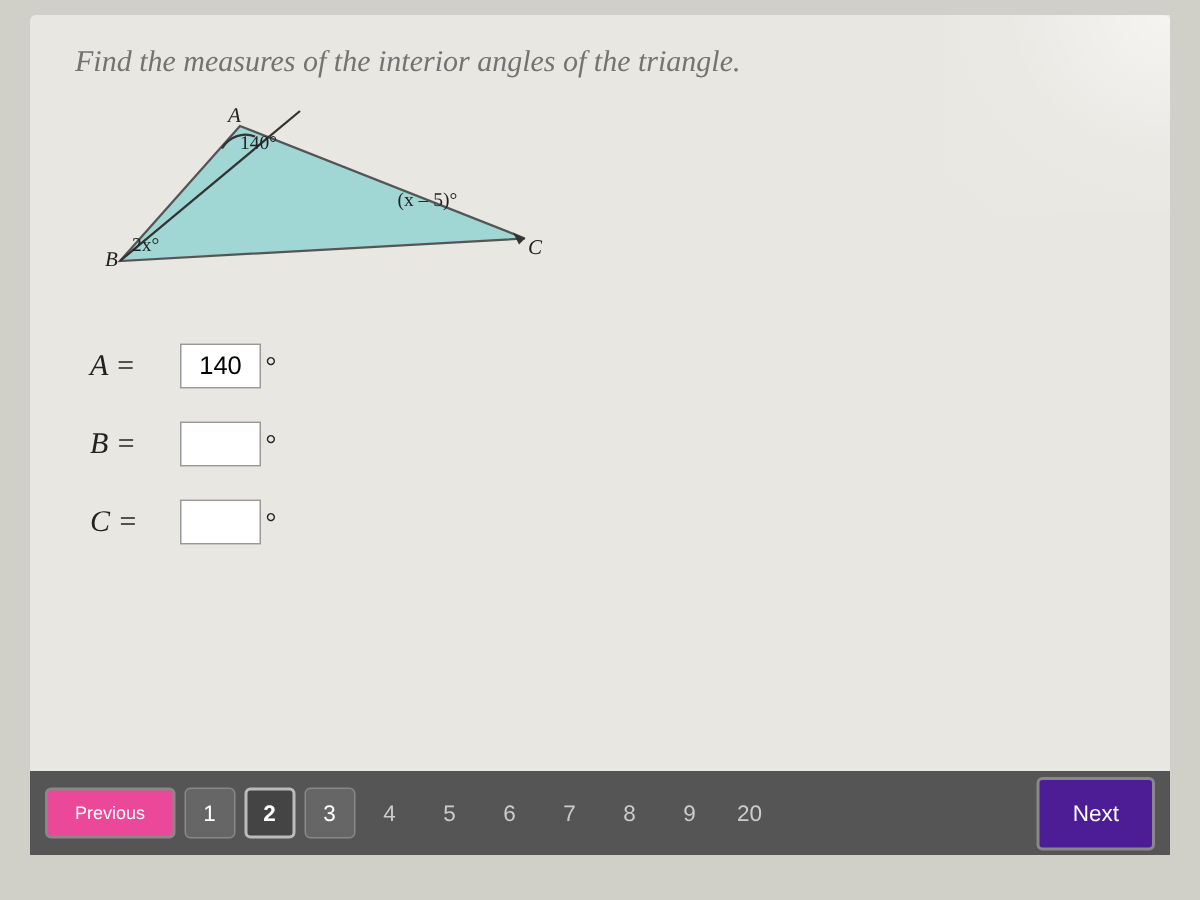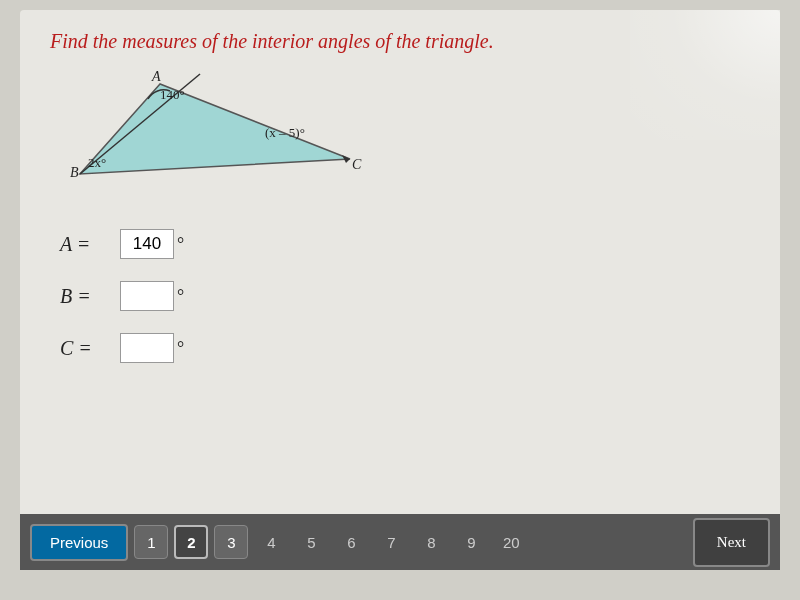--- a/index.html
+++ b/index.html
@@ -19,21 +19,21 @@
       min-height: 560px;
       margin: 10px auto;
       padding: 20px 30px 20px 30px;
       border-radius: 4px;
       position: relative;
     }
 
     .question-title {
       font-size: 20px;
       font-style: italic;
-      color: #b91c1c;
+      color: #737373;
       margin-bottom: 16px;
       font-family: Georgia, serif;
     }
 
     .triangle-area {
       position: relative;
       width: 340px;
       height: 140px;
       margin-bottom: 20px;
       margin-left: 20px;
@@ -88,26 +88,26 @@
       width: 100%;
       height: 56px;
       background: #555;
       display: flex;
       align-items: center;
       padding: 0 10px;
       gap: 6px;
     }
 
     .btn-previous {
-      background: #0369a1;
+      background: #ec4899;
       color: #fff;
       border: 2px solid #888;
       border-radius: 4px;
       padding: 8px 18px;
-      font-size: 15px;
+      font-size: 12px;
       cursor: pointer;
       font-family: Arial, sans-serif;
     }
 
     .page-num-btn {
       width: 34px;
       height: 34px;
       border-radius: 4px;
       border: 1px solid #888;
       background: #666;
@@ -127,29 +127,29 @@
     }
 
     .page-num-btn.plain {
       background: transparent;
       border: none;
       color: #ccc;
       font-size: 15px;
     }
 
     .btn-next {
-      background: #404040;
+      background: #4c1d95;
       color: #fff;
       border: 2px solid #888;
       border-radius: 4px;
       padding: 14px 22px;
       font-size: 15px;
       cursor: pointer;
       margin-left: auto;
-      font-family: Liberation Serif, serif;
+      font-family: Liberation Sans, sans-serif;
     }
 
     
     .light-reflection {
       position: absolute;
       top: 0;
       right: 0;
       width: 150px;
       height: 130px;
       background: radial-gradient(ellipse at top right, rgba(255,255,255,0.55) 0%, rgba(255,255,255,0.1) 50%, transparent 100%);

